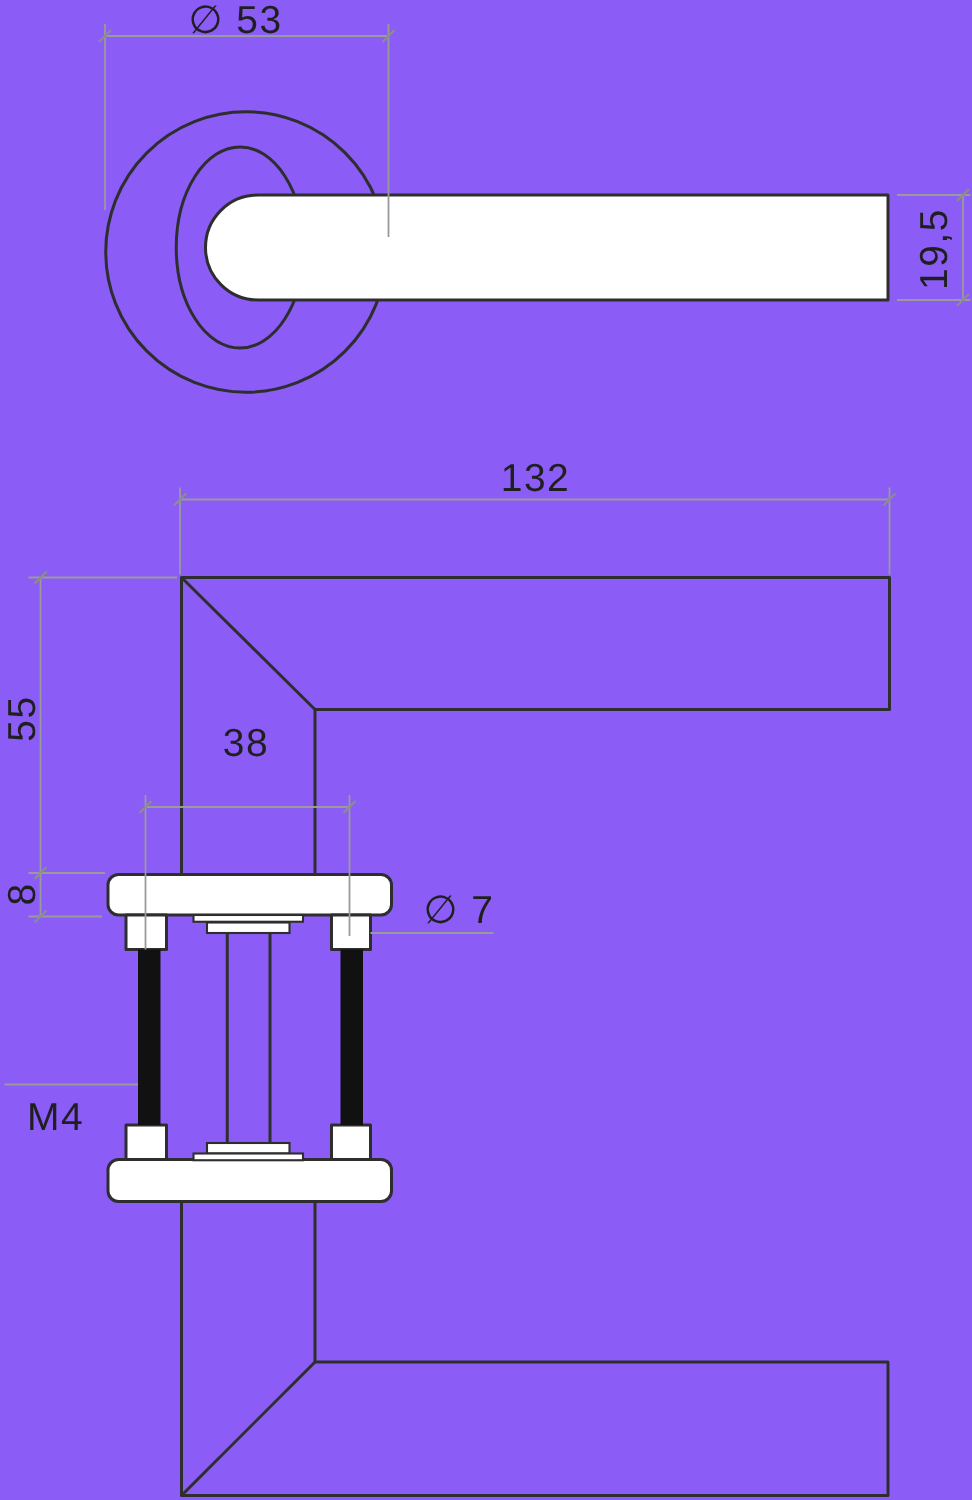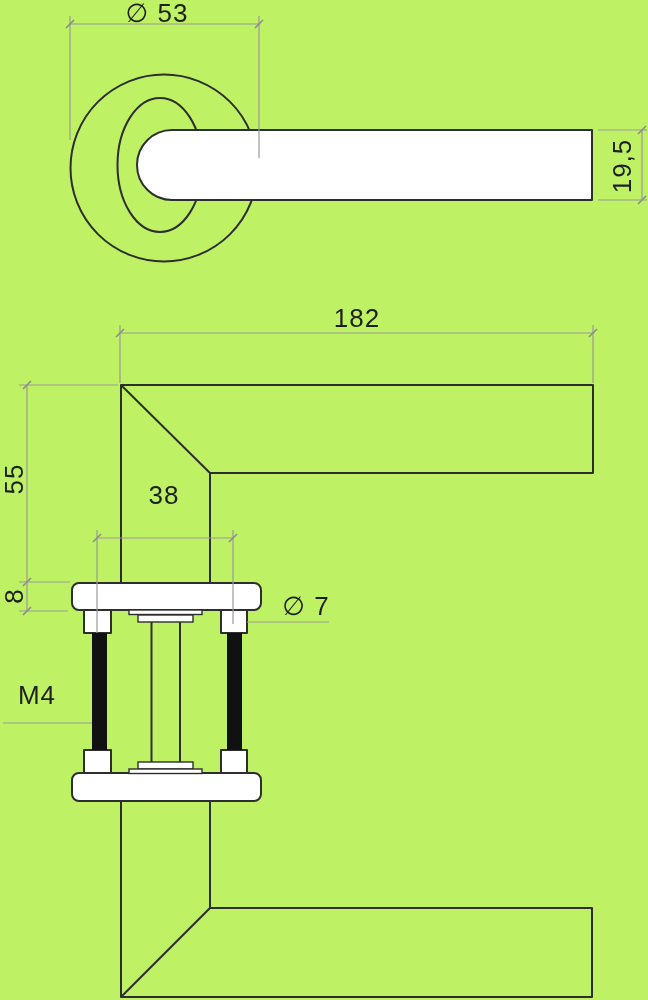--- a/index.html
+++ b/index.html
@@ -1,20 +1,20 @@
 <!DOCTYPE html>
 <html><head>
 <meta charset="utf-8">
 <style>
   html, body { margin: 0; padding: 0; background: #ffffff; }
   #stage {
     position: relative;
     width: 648px;
     height: 1000px;
-    background: #bef264;
+    background: #8b5cf6;
     overflow: hidden;
     font-family: "Liberation Sans", "DejaVu Sans", sans-serif;
   }
   #stage svg { position: absolute; left: 0; top: 0; }
   .dim-label {
     position: absolute;
     transform: translate(-50%, -50%);
     font-size: 26px;
     letter-spacing: 1px;
     color: #1f1f1f;
@@ -112,24 +112,24 @@
       <line class="dim" x1="247" y1="622" x2="329" y2="622"></line>
 
       <line class="dim" x1="3" y1="723" x2="92" y2="723"></line>
     </g>
   </svg>
 
   <div class="dim-label" style="left:157px; top:13px;">∅ 53</div>
 
   <div class="dim-label vertical" style="left:622px; top:166px;">19,5</div>
 
-  <div class="dim-label" style="left:357px; top:318px;">182</div>
+  <div class="dim-label" style="left:357px; top:318px;">132</div>
 
   <div class="dim-label vertical" style="left:14px; top:479px;">55</div>
 
   <div class="dim-label" style="left:164px; top:495px;">38</div>
 
   <div class="dim-label vertical" style="left:14px; top:596px;">8</div>
 
   <div class="dim-label" style="left:306px; top:606px;">∅ 7</div>
 
-  <div class="dim-label" style="left:37px; top:695px;">M4</div>
+  <div class="dim-label" style="left:37px; top:744px;">M4</div>
 </div>
 
 </body></html>

